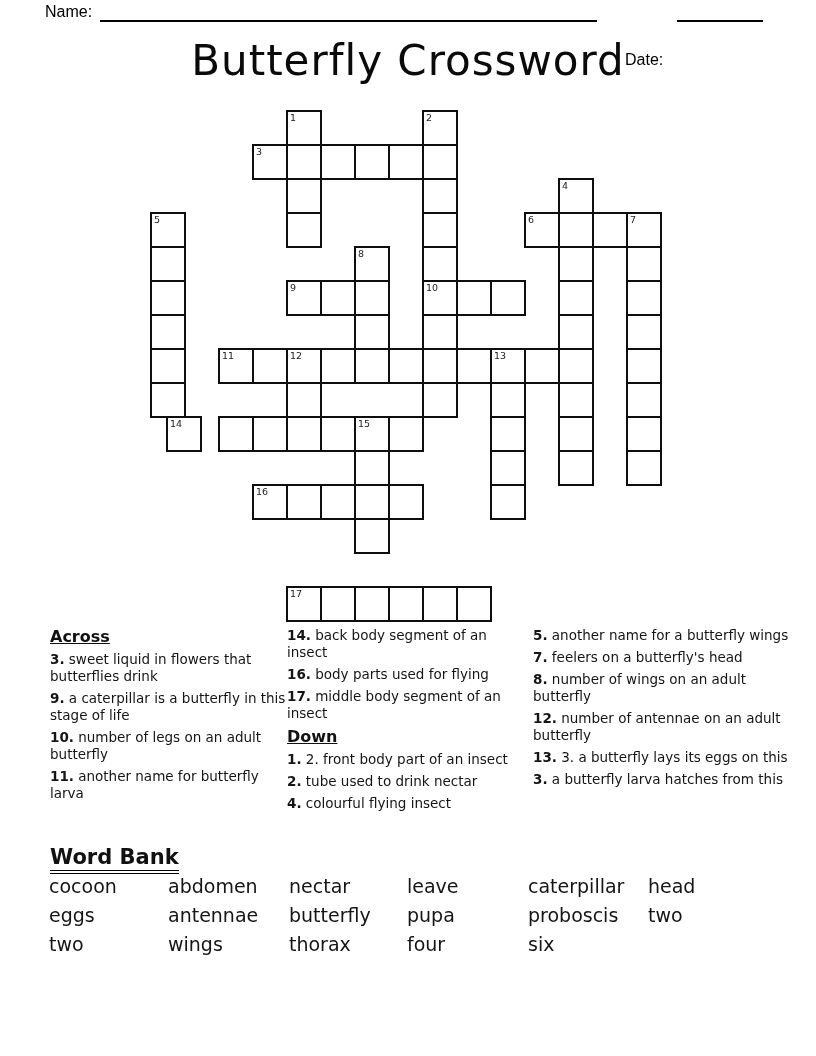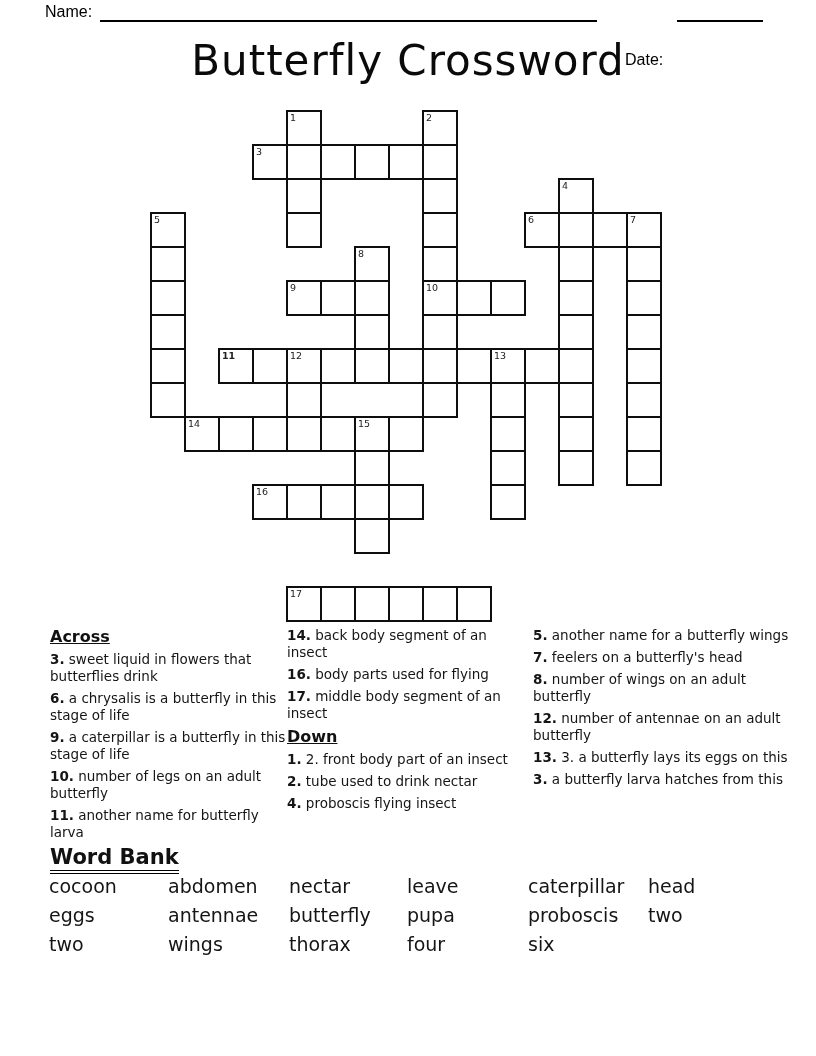--- a/index.html
+++ b/index.html
@@ -99,21 +99,21 @@
       <div class="cell" style="left: 306px; top: 170px;"></div>
       <div class="cell" style="left: 340px; top: 170px;"></div>
       <div class="cell" style="left: 408px; top: 170px;"></div>
       <div class="cell" style="left: 476px; top: 170px;"></div>
       <div class="cell" style="left: 0px; top: 204px;"></div>
       <div class="cell" style="left: 204px; top: 204px;"></div>
       <div class="cell" style="left: 272px; top: 204px;"></div>
       <div class="cell" style="left: 408px; top: 204px;"></div>
       <div class="cell" style="left: 476px; top: 204px;"></div>
       <div class="cell" style="left: 0px; top: 238px;"></div>
-      <div class="cell" style="left: 68px; top: 238px; font-weight: bold;">
+      <div class="cell" style="left: 68px; top: 238px;">
         <span class="num">11</span>
       </div>
       <div class="cell" style="left: 102px; top: 238px;"></div>
       <div class="cell" style="left: 136px; top: 238px;">
         <span class="num">12</span>
       </div>
       <div class="cell" style="left: 170px; top: 238px;"></div>
       <div class="cell" style="left: 204px; top: 238px;"></div>
       <div class="cell" style="left: 238px; top: 238px;"></div>
       <div class="cell" style="left: 272px; top: 238px;"></div>
@@ -123,21 +123,21 @@
       </div>
       <div class="cell" style="left: 374px; top: 238px;"></div>
       <div class="cell" style="left: 408px; top: 238px;"></div>
       <div class="cell" style="left: 476px; top: 238px;"></div>
       <div class="cell" style="left: 0px; top: 272px;"></div>
       <div class="cell" style="left: 136px; top: 272px;"></div>
       <div class="cell" style="left: 272px; top: 272px;"></div>
       <div class="cell" style="left: 340px; top: 272px;"></div>
       <div class="cell" style="left: 408px; top: 272px;"></div>
       <div class="cell" style="left: 476px; top: 272px;"></div>
-      <div class="cell" style="left: 34px; top: 306px;">
+      <div class="cell" style="left: 16px; top: 306px;">
         <span class="num">14</span>
       </div>
       <div class="cell" style="left: 68px; top: 306px;"></div>
       <div class="cell" style="left: 102px; top: 306px;"></div>
       <div class="cell" style="left: 136px; top: 306px;"></div>
       <div class="cell" style="left: 170px; top: 306px;"></div>
       <div class="cell" style="left: 204px; top: 306px;">
         <span class="num">15</span>
       </div>
       <div class="cell" style="left: 238px; top: 306px;"></div>
@@ -163,33 +163,32 @@
       <div class="cell" style="left: 170px; top: 476px;"></div>
       <div class="cell" style="left: 204px; top: 476px;"></div>
       <div class="cell" style="left: 238px; top: 476px;"></div>
       <div class="cell" style="left: 272px; top: 476px;"></div>
       <div class="cell" style="left: 306px; top: 476px;"></div>
     </div>
 
   <div class="clue-col col0" id="cluecol0">
       <div class="clue-header">Across</div>
       <div class="clue"><span class="cnum">3.</span><span> sweet liquid in flowers that butterflies drink</span></div>
-      <div class="clue"><span class="cnum">6.</span><span> a chrysalis is a butterfly in this stage of life</span></div>
       <div class="clue"><span class="cnum">9.</span><span> a caterpillar is a butterfly in this stage of life</span></div>
       <div class="clue"><span class="cnum">10.</span><span> number of legs on an adult butterfly</span></div>
       <div class="clue"><span class="cnum">11.</span><span> another name for butterfly larva</span></div>
     </div>
   <div class="clue-col col1" id="cluecol1">
       <div class="clue"><span class="cnum">14.</span><span> back body segment of an insect</span></div>
       <div class="clue"><span class="cnum">16.</span><span> body parts used for flying</span></div>
       <div class="clue"><span class="cnum">17.</span><span> middle body segment of an insect</span></div>
       <div class="clue-header">Down</div>
       <div class="clue"><span class="cnum">1.</span><span> 2. front body part of an insect</span></div>
       <div class="clue"><span class="cnum">2.</span><span> tube used to drink nectar</span></div>
-      <div class="clue"><span class="cnum">4.</span><span> proboscis flying insect</span></div>
+      <div class="clue"><span class="cnum">4.</span><span> colourful flying insect</span></div>
     </div>
   <div class="clue-col col2" id="cluecol2">
       <div class="clue"><span class="cnum">5.</span><span> another name for a butterfly wings</span></div>
       <div class="clue"><span class="cnum">7.</span><span> feelers on a butterfly's head</span></div>
       <div class="clue"><span class="cnum">8.</span><span> number of wings on an adult butterfly</span></div>
       <div class="clue"><span class="cnum">12.</span><span> number of antennae on an adult butterfly</span></div>
       <div class="clue"><span class="cnum">13.</span><span> 3. a butterfly lays its eggs on this</span></div>
       <div class="clue"><span class="cnum">3.</span><span> a butterfly larva hatches from this</span></div>
     </div>
 

